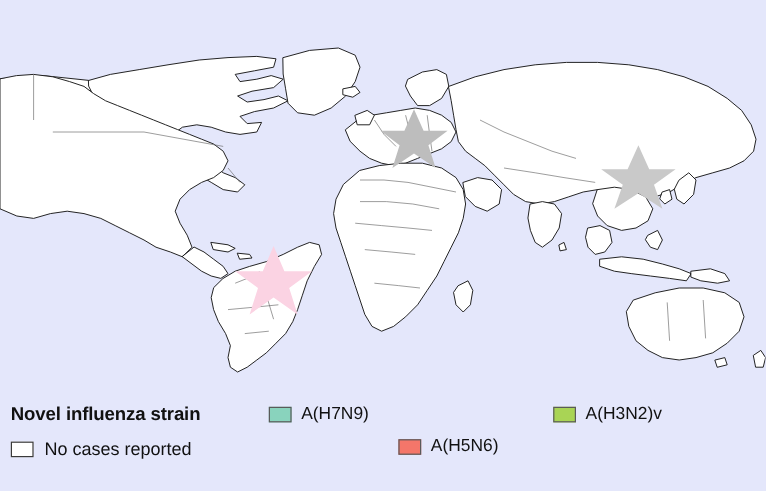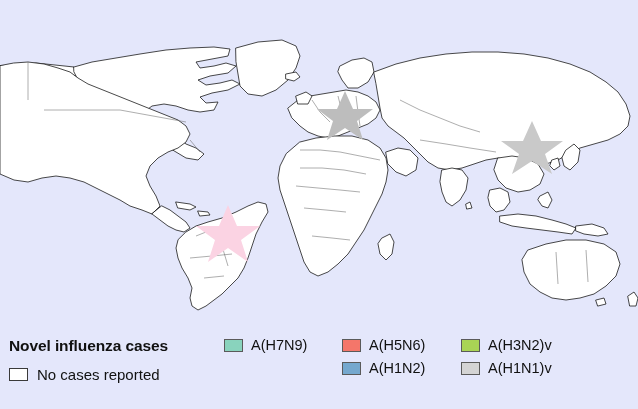--- a/index.html
+++ b/index.html
@@ -31,21 +31,21 @@
     display:flex;align-items:center;gap:9px;white-space:nowrap;
   }
   #legend-nocases .swatch{
     width:19px;height:13px;background:#ffffff;border:1.3px solid #3a3a3a;
     box-sizing:border-box;flex:none;
   }
   #legend-nocases .lbl{font-size:15px;color:#111;}
 
   .strain-col{position:absolute;top:4px;}
   #strain-col-1{left:224px;}
-  #strain-col-2{left:342px;}
+  #strain-col-2{left:332px;margin-top:27px;}
   #strain-col-3{left:461px;}
 
   .strain-row{
     display:flex;align-items:center;gap:8px;
     height:23px;white-space:nowrap;
   }
   .strain-row .swatch{
     width:19px;height:13px;border:1px solid #5a5a5a;
     box-sizing:border-box;flex:none;
   }
@@ -127,50 +127,42 @@
 
     <g>
       <polygon fill="#fbd3e3" stroke="none" points="228,205 237,226 260,226 241,240 248,262 228,248 208,262 215,240 196,226 219,226"></polygon>
       <polygon fill="#bdbdbd" stroke="none" points="345,91 353,109 373,109 357,121 363,140 345,128 327,140 333,121 317,109 337,109"></polygon>
       <polygon fill="#c9c9c9" stroke="none" points="532,121 541,141 563,141 545,154 552,174 532,161 512,174 519,154 501,141 523,141"></polygon>
     </g>
   </svg>
 
   <div id="legend">
 
-    <div id="legend-title">Novel influenza cases</div>
+    <div id="legend-title">Novel influenza strain</div>
 
     <div id="legend-nocases">
       <span class="swatch"></span>
       <span class="lbl">No cases reported</span>
     </div>
 
     <div class="strain-col" id="strain-col-1">
       <div class="strain-row">
         <span class="swatch" style="background: rgb(137, 211, 189);"></span>
         <span class="lbl">A(H7N9)</span>
       </div>
     </div>
 
     <div class="strain-col" id="strain-col-2">
       <div class="strain-row">
         <span class="swatch" style="background: rgb(244, 118, 106);"></span>
         <span class="lbl">A(H5N6)</span>
       </div>
-      <div class="strain-row">
-        <span class="swatch" style="background: rgb(117, 168, 206);"></span>
-        <span class="lbl">A(H1N2)</span>
-      </div>
     </div>
 
     <div class="strain-col" id="strain-col-3">
       <div class="strain-row">
         <span class="swatch" style="background: rgb(169, 212, 85);"></span>
         <span class="lbl">A(H3N2)v</span>
       </div>
-      <div class="strain-row">
-        <span class="swatch" style="background: rgb(212, 212, 212);"></span>
-        <span class="lbl">A(H1N1)v</span>
-      </div>
     </div>
 
   </div>
 </div>
 
 </body></html>

